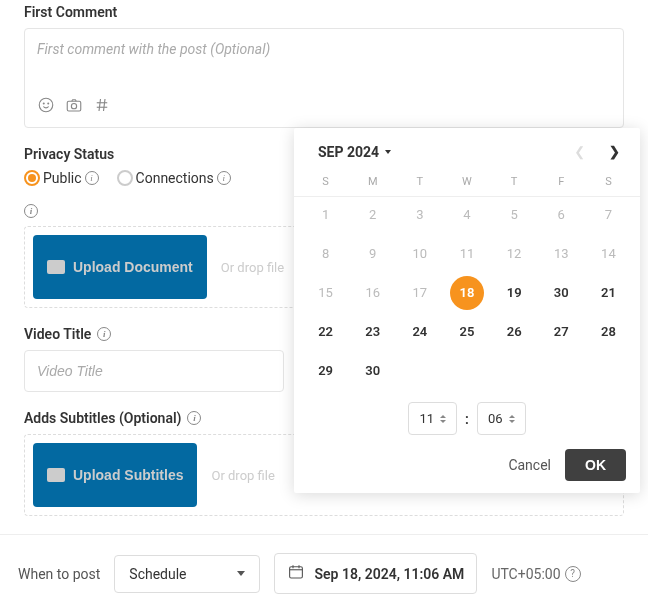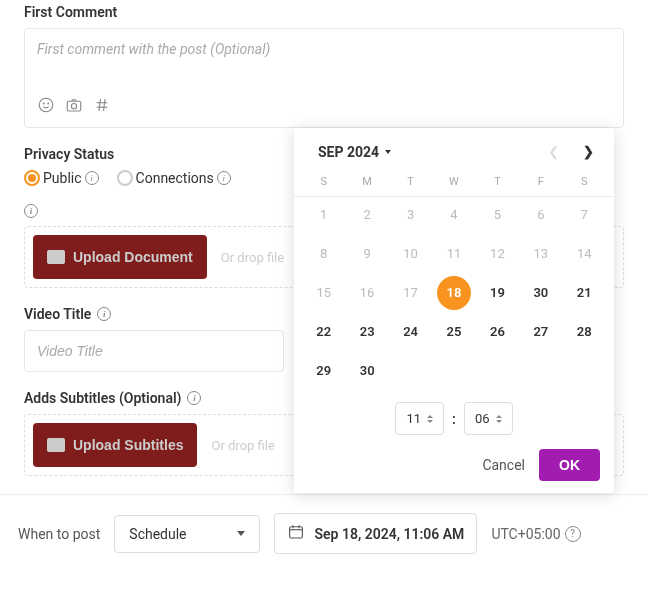--- a/index.html
+++ b/index.html
@@ -11,35 +11,35 @@
   .comment-placeholder { color: #aaa; font-style: italic; font-size: 14px; }
   .comment-icons { position: absolute; bottom: 10px; left: 12px; display: flex; gap: 10px; }
   .icon-svg { width: 18px; height: 18px; stroke: #888; fill: none; stroke-width: 1.5; }
   .radio-row { display: flex; gap: 18px; align-items: center; margin-bottom: 18px; }
   .radio-item { display: flex; align-items: center; gap: 3px; cursor: pointer; }
   .radio-outer { width: 16px; height: 16px; border-radius: 50%; border: 2px solid #ccc; display: inline-flex; align-items: center; justify-content: center; }
   .radio-outer.checked { border-color: #f7931e; }
   .radio-inner { width: 8px; height: 8px; border-radius: 50%; background: #f7931e; }
   .info-icon { width: 14px; height: 14px; border: 1.2px solid #888; border-radius: 50%; display: inline-flex; align-items: center; justify-content: center; font-size: 9px; color: #888; font-style: italic; font-family: serif; }
   .upload-box { border: 1px dashed #ddd; border-radius: 4px; padding: 8px; display: flex; align-items: center; gap: 14px; margin-bottom: 18px; }
-  .upload-btn { background: #7f1d1d; color: #ccc; border: none; border-radius: 4px; padding: 14px 14px; font-weight: 600; font-size: 14px; display: flex; align-items: center; gap: 8px; cursor: not-allowed; }
+  .upload-btn { background: #0369a1; color: #ccc; border: none; border-radius: 4px; padding: 24px 14px; font-weight: 600; font-size: 14px; display: flex; align-items: center; gap: 8px; cursor: not-allowed; }
   .upload-icon { width: 18px; height: 14px; background: #ccc; border-radius: 2px; display: inline-block; position: relative; }
   .upload-drop { color: #ccc; font-size: 13px; }
   .text-input { border: 1px solid #e5e5e5; border-radius: 4px; padding: 12px; width: 260px; font-size: 14px; font-style: italic; color: #333; margin-bottom: 18px; }
   .text-input::placeholder { color: #aaa; }
   .footer { border-top: 1px solid #eee; padding: 18px 24px 12px 18px; display: flex; align-items: center; gap: 14px; margin-top: 10px; }
   .footer-label { color: #555; font-size: 14px; }
   .select-box { border: 1px solid #ddd; border-radius: 4px; padding: 10px 14px; display: flex; align-items: center; gap: 50px; cursor: pointer; font-size: 14px; }
   .date-box { border: 1px solid #ddd; border-radius: 4px; padding: 9px 12px; display: flex; align-items: center; gap: 10px; font-size: 14px; font-weight: 600; }
   .utc { color: #666; font-size: 14px; display: flex; align-items: center; gap: 4px; }
   .chevron-down { display: inline-block; width: 0; height: 0; border-left: 4px solid transparent; border-right: 4px solid transparent; border-top: 5px solid #555; }
   .chevron-down-sm { display: inline-block; width: 0; height: 0; border-left: 3px solid transparent; border-right: 3px solid transparent; border-top: 4px solid #333; }
 
   
-  .datepicker { position: absolute; top: 128px; left: 294px; width: 320px; background: #fff; box-shadow: 0 2px 16px rgba(0,0,0,0.15); border-radius: 2px; padding-bottom: 12px; z-index: 10; }
+  .datepicker { position: absolute; top: 128px; left: 294px; width: 346px; background: #fff; box-shadow: 0 2px 16px rgba(0,0,0,0.15); border-radius: 2px; padding-bottom: 12px; z-index: 10; }
   .dp-header { display: flex; align-items: center; justify-content: space-between; padding: 14px 18px 10px 24px; }
   .dp-month { font-weight: 700; font-size: 14px; display: flex; align-items: center; gap: 6px; cursor: pointer; }
   .dp-nav { display: flex; gap: 20px; }
   .dp-nav-btn { cursor: pointer; font-size: 13px; color: #666; padding: 2px; }
   .dp-nav-btn.disabled { color: #ddd; cursor: default; }
   .dp-weekdays { display: grid; grid-template-columns: repeat(7,1fr); padding: 4px 8px 8px 8px; border-bottom: 1px solid #eee; }
   .dp-weekday { text-align: center; font-size: 11px; color: #aaa; font-weight: 400; }
   .dp-month-label { padding: 12px 0 4px 22px; color: #999; font-size: 12px; font-weight: 500; }
   .dp-grid { display: grid; grid-template-columns: repeat(7,1fr); padding: 0 8px; row-gap: 4px; }
   .dp-cell { text-align: center; font-size: 13px; padding: 10px 0; cursor: pointer; color: #333; position: relative; }
@@ -48,21 +48,21 @@
   .dp-cell.selected::before { content:""; position:absolute; width:34px; height:34px; background:#f7931e; border-radius:50%; left:50%; top:50%; transform:translate(-50%,-50%); z-index:-1; }
   .dp-cell.bold { font-weight: 600; }
   .dp-time { display: flex; align-items: center; justify-content: center; gap: 8px; padding: 14px 0 10px 0; }
   .dp-colon { font-weight: 600; }
   .dp-spinner { border: 1px solid #ddd; border-radius: 4px; padding: 8px 10px; display: flex; align-items: center; gap: 6px; font-size: 13px; }
   .dp-spin-arrows { display: flex; flex-direction: column; gap: 2px; }
   .dp-arrow-up { width:0;height:0;border-left:3px solid transparent;border-right:3px solid transparent;border-bottom:3px solid #888; }
   .dp-arrow-dn { width:0;height:0;border-left:3px solid transparent;border-right:3px solid transparent;border-top:3px solid #888; }
   .dp-actions { display: flex; justify-content: flex-end; gap: 14px; padding: 4px 14px 0 0; align-items: center; }
   .dp-cancel { color: #555; cursor: pointer; font-size: 14px; }
-  .dp-ok { background: #a21caf; color: #fff; border: none; border-radius: 4px; padding: 8px 20px; font-weight: 600; cursor: pointer; font-size: 14px; }
+  .dp-ok { background: #404040; color: #fff; border: none; border-radius: 4px; padding: 8px 20px; font-weight: 600; cursor: pointer; font-size: 14px; }
   .q-icon { width:16px;height:16px;border:1.2px solid #888;border-radius:50%;display:inline-flex;align-items:center;justify-content:center;font-size:10px;color:#888; }
   .cal-icon svg { width: 18px; height: 18px; stroke: #555; fill: none; stroke-width: 1.5; }
 </style>
 </head>
 <body>
 
 <div class="section" style="padding-top:4px;">
   <div class="label label-sm">First Comment</div>
   <div class="comment-box">
     <span class="comment-placeholder">First comment with the post (Optional)</span>

